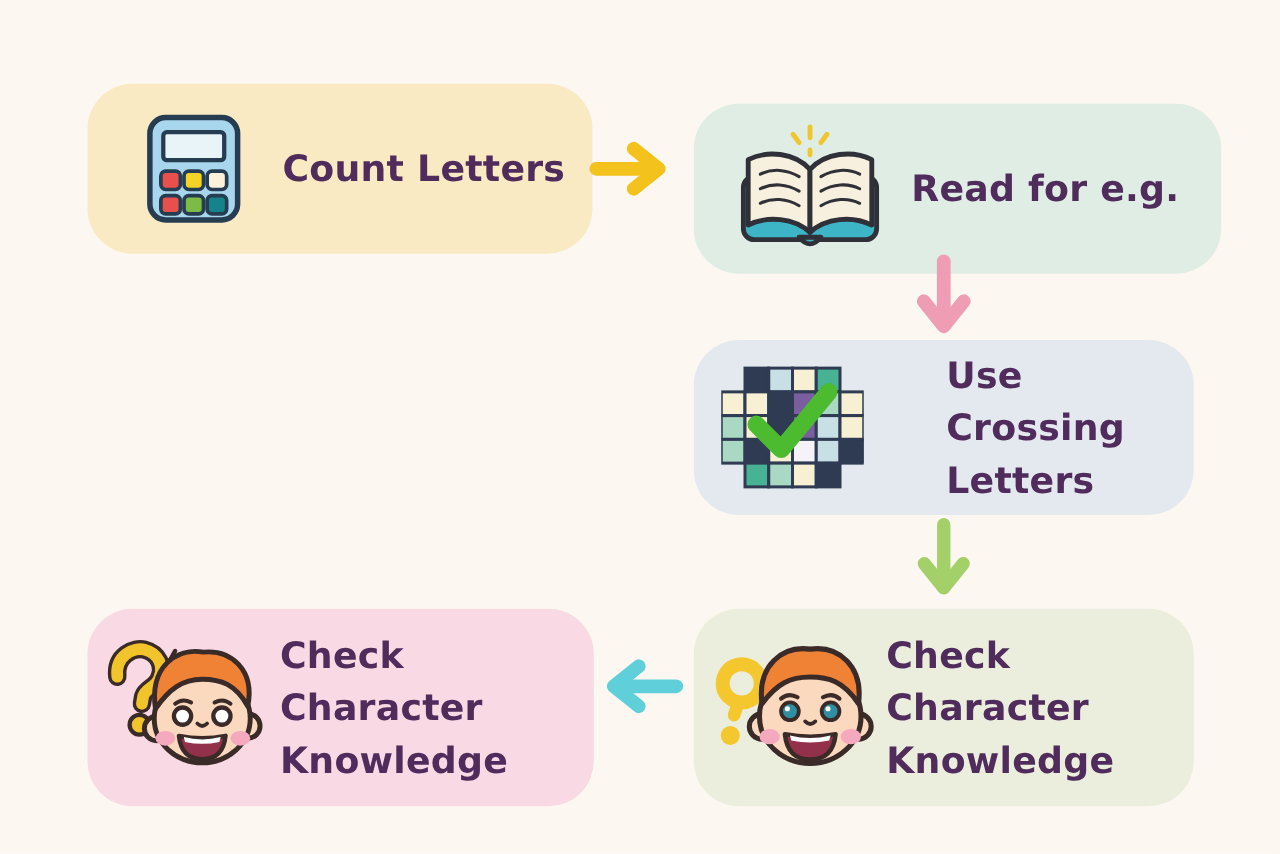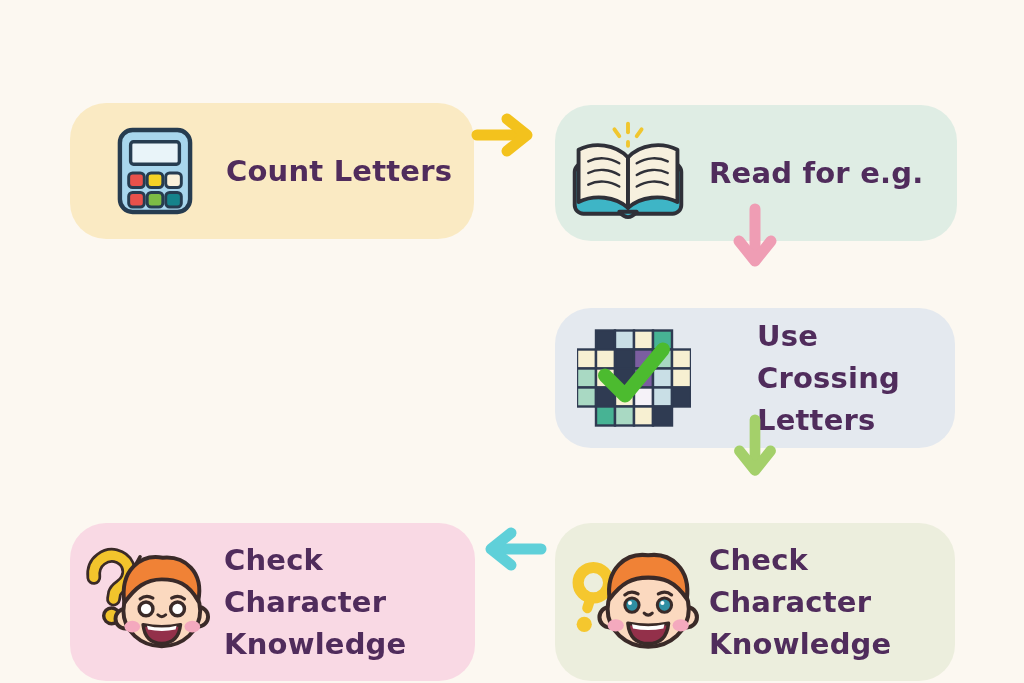--- a/index.html
+++ b/index.html
@@ -1,27 +1,27 @@
 <!DOCTYPE html>
 <html><head>
 <meta charset="utf-8">
 <style>
   html,body{margin:0;padding:0;}
   body{font-family:"DejaVu Sans","Liberation Sans",sans-serif;}
   .canvas{position:relative;width:1024px;height:683px;background:#FCF8F1;overflow:hidden;}
-  .node{position:absolute;border-radius:36px;display:flex;align-items:center;margin-top:36px;}
+  .node{position:absolute;border-radius:36px;display:flex;align-items:center;}
   .node-label{font-weight:bold;font-size:29px;line-height:1.46;color:#502C5C;letter-spacing:.2px;}
   .icon-wrap{flex:0 0 auto;display:flex;align-items:center;justify-content:center;}
   .arrow{position:absolute;display:flex;align-items:center;justify-content:center;}
   .arrow svg{display:block;}
 
   
   #n0{left:70px;top:67px;width:404px;height:136px;}
   #n0 .icon-wrap{margin:0 32px 0 46px;}
-  #n1{left:555px;top:69px;width:402px;height:136px;}
+  #n1{left:555px;top:83px;width:402px;height:136px;padding-left:20px;}
   #n1 .icon-wrap{margin:0 18px 0 10px;}
   #n2{left:555px;top:272px;width:400px;height:140px;}
   #n2 .icon-wrap{margin:0 22px 0 22px;}
   #n2 .node-label{max-width:225px;}
   #n3{left:555px;top:487px;width:400px;height:158px;}
   #n3 .icon-wrap{margin:0 8px 0 14px;}
   #n3 .node-label{max-width:190px;}
   #n4{left:70px;top:487px;width:405px;height:158px;}
   #n4 .icon-wrap{margin:0 12px 0 14px;}
   #n4 .node-label{max-width:190px;}

